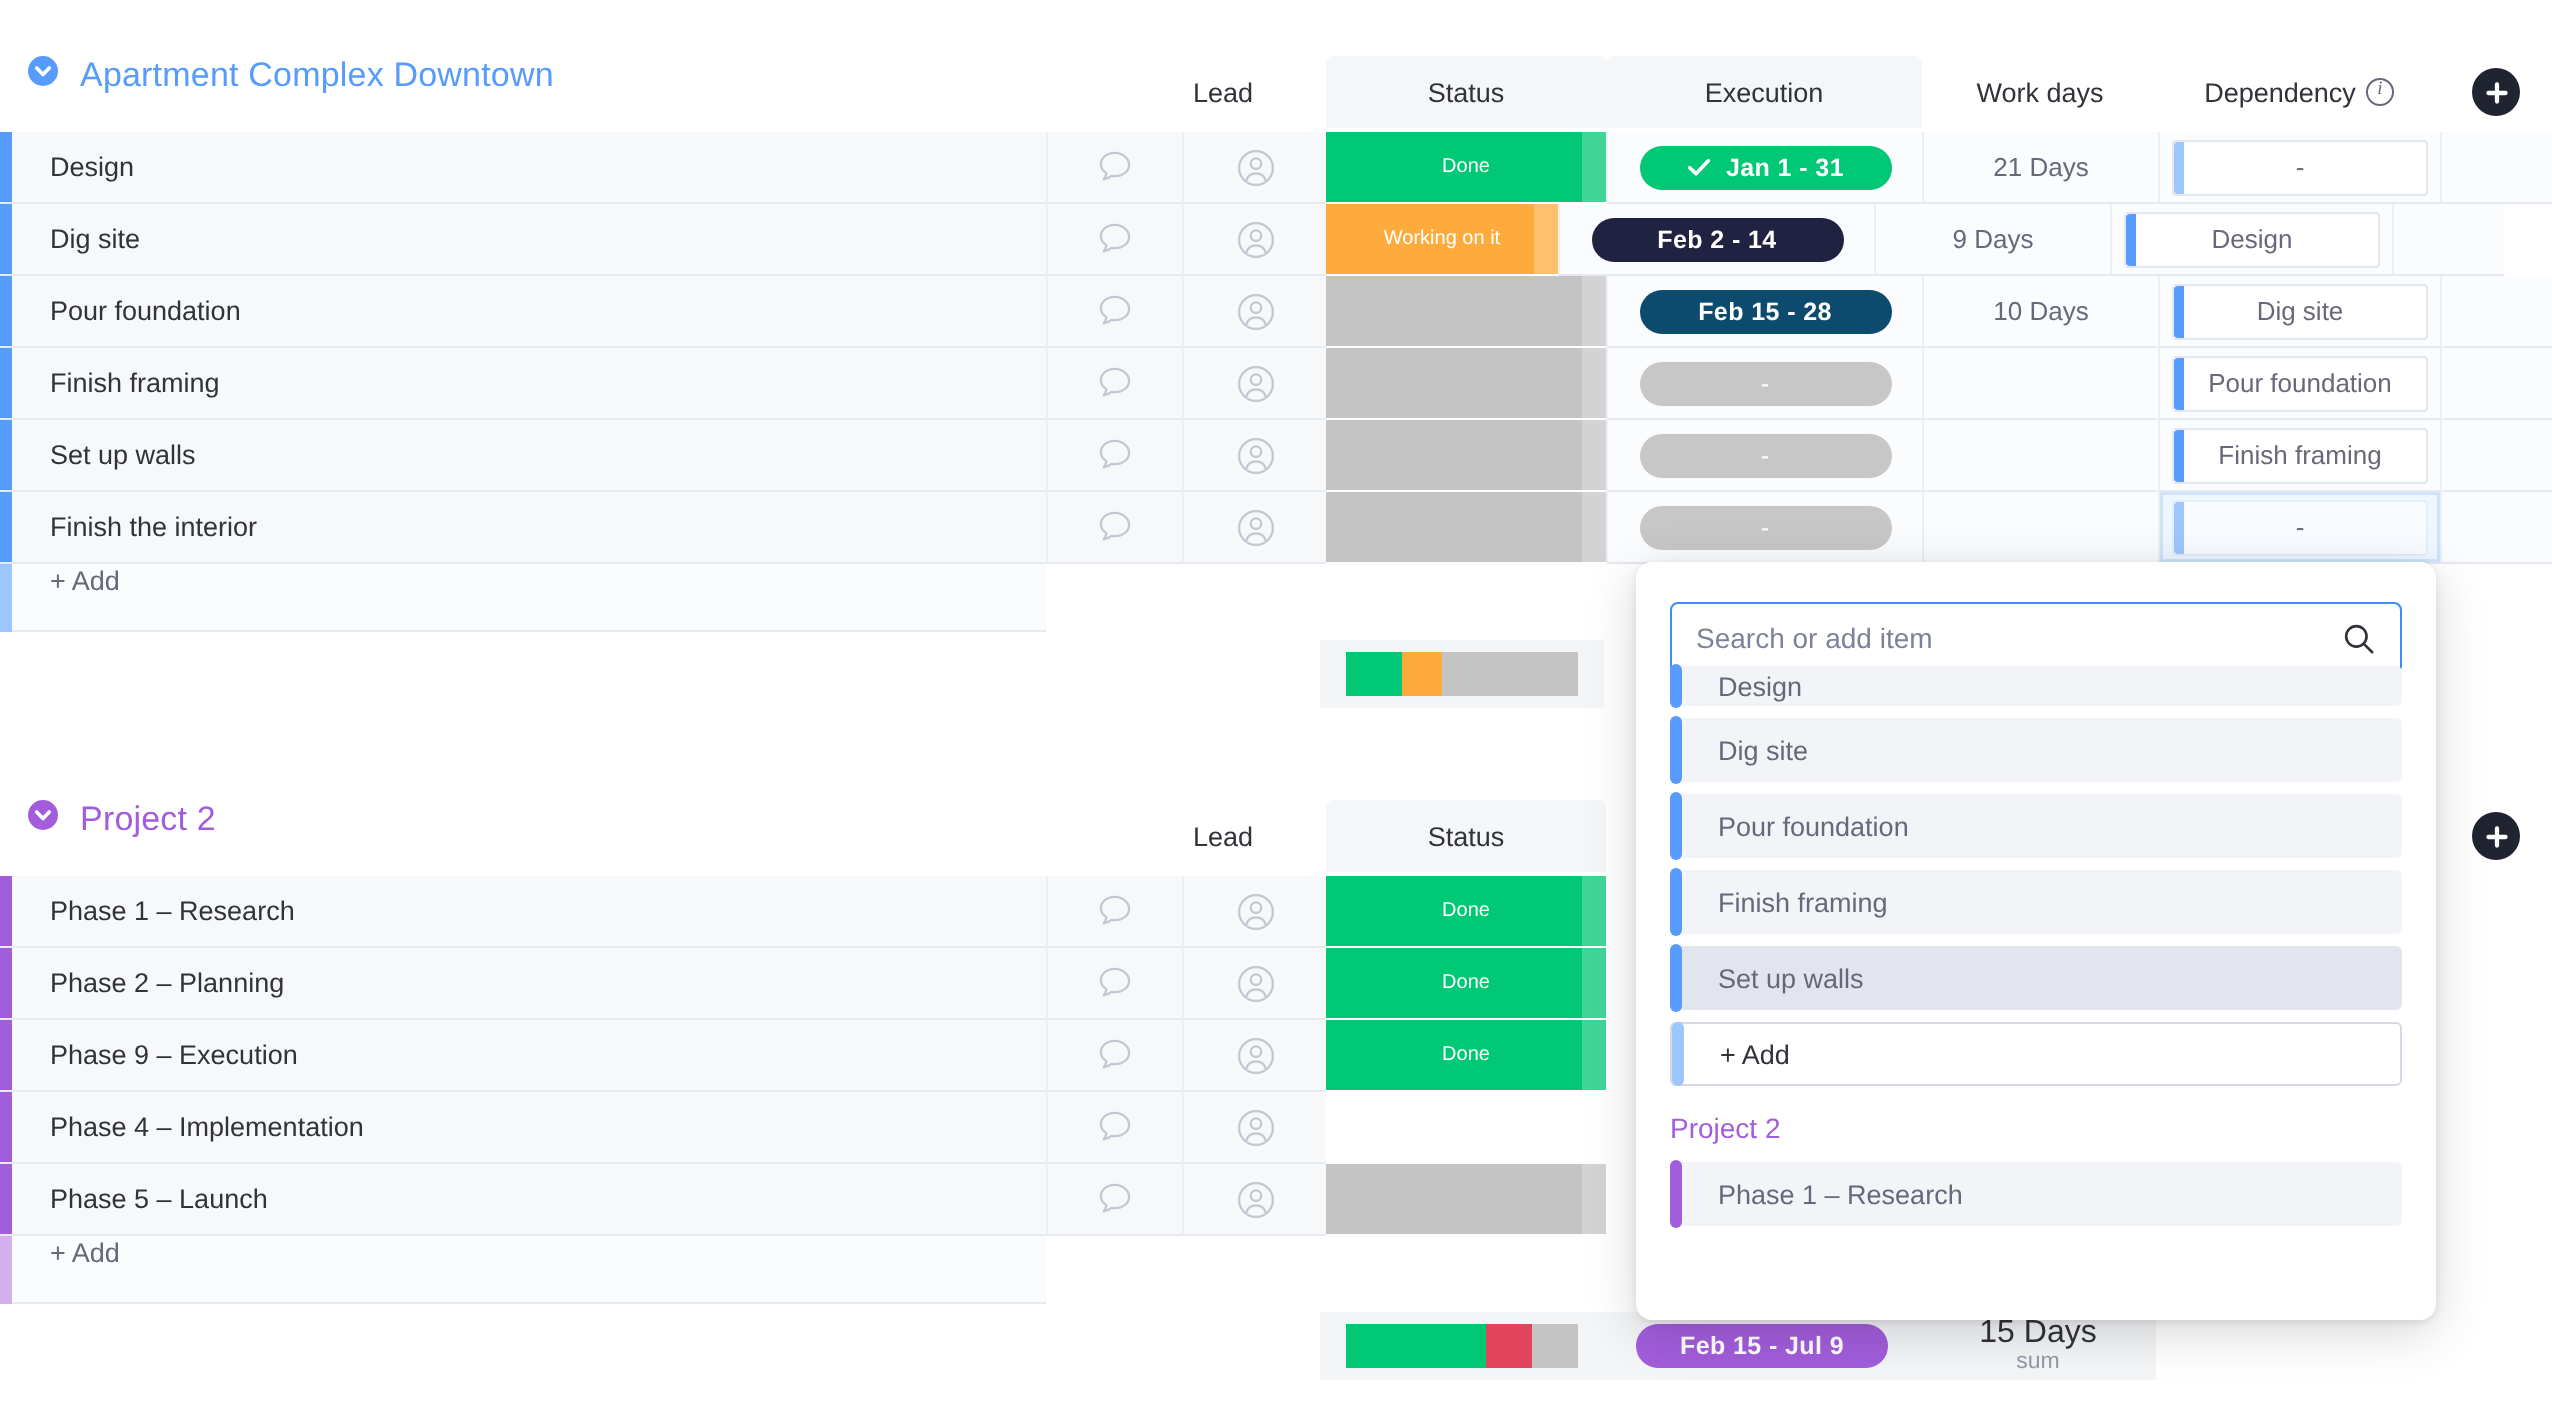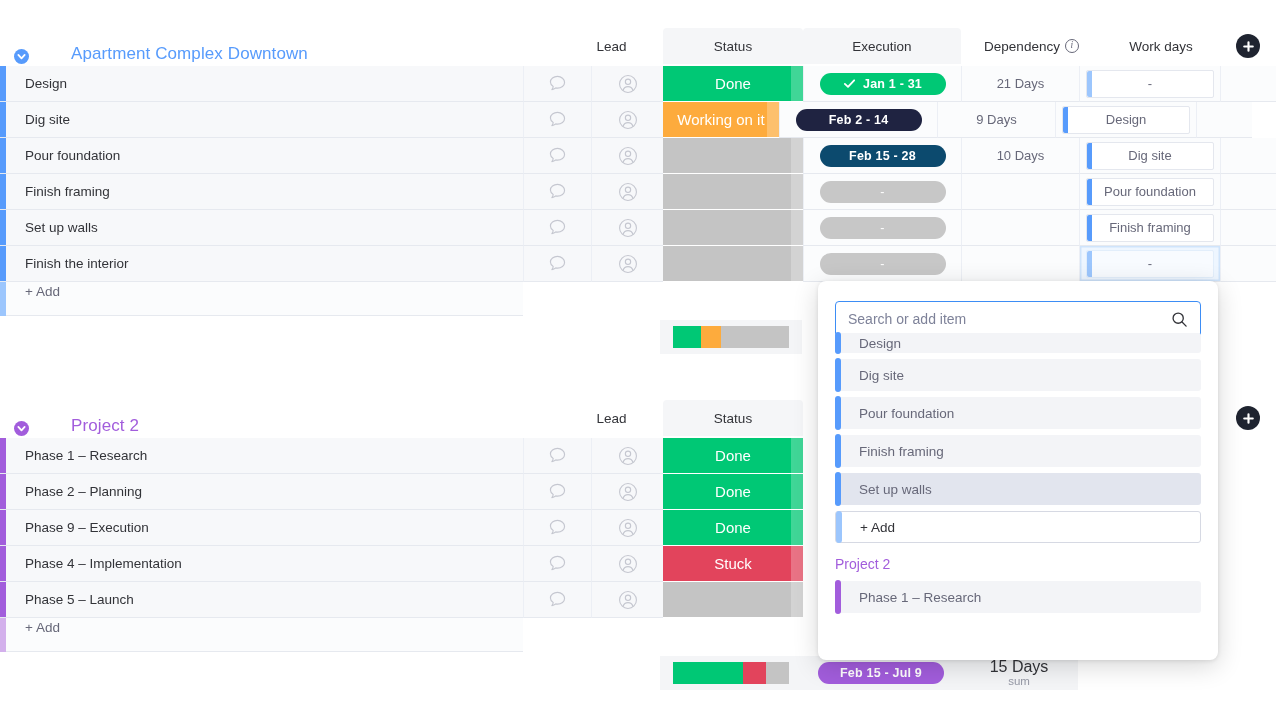--- a/index.html
+++ b/index.html
@@ -8,21 +8,21 @@
     width: 1276px; height: 709px;
     background: #ffffff;
     font-family: "Liberation Sans", sans-serif;
     color: #323338;
     overflow: hidden;
   }
   .board { position: relative; width: 1276px; height: 709px; }
 
   
   .group { position: absolute; left: 0; width: 1276px; }
-  .group-header { display: flex; align-items: flex-end; height: 36px; padding-left: 14px; gap: 31px; }
+  .group-header { display: flex; align-items: flex-start; height: 36px; padding-left: 14px; }
   .collapse-icon {
     width: 15px; height: 15px; border-radius: 50%;
     display: inline-flex; align-items: center; justify-content: center;
     flex: 0 0 auto; cursor: pointer;
   }
   .collapse-icon svg { display: block; }
   .group-title {
     font-size: 17px; margin-left: 11px; letter-spacing: .1px;
     white-space: nowrap; cursor: pointer;
   }
@@ -58,21 +58,21 @@
   .rowname { font-size: 13.5px; color: #323338; padding-left: 25px; white-space: nowrap; }
 
   .iconcell {
     display: flex; align-items: center; justify-content: center;
     background: #f7f8fa; border-bottom: 1px solid #e6e9ef; border-left: 1px solid #eceff5;
   }
   .iconcell svg { display: block; }
 
   .statuscell {
     display: flex; align-items: center; justify-content: center;
-    font-size: 15px; color: #fff; font-weight: 400;
+    font-size: 10px; color: #fff; font-weight: 400;
     border-bottom: 1px solid #ffffff; position: relative; overflow: hidden;
   }
   .statuscell .fold {
     position: absolute; right: 0; top: 0; bottom: 0; width: 12px;
     background: rgba(255,255,255,.25);
   }
 
   .tlcell {
     display: flex; align-items: center; justify-content: center;
     background: #fbfcfd; border-bottom: 1px solid #e6e9ef; border-left: 1px solid #eceff5;
@@ -180,25 +180,25 @@
           </svg>
       </span>
       <span class="group-title" style="color:#579bfc">Apartment Complex Downtown</span>
     </div>
   </div>
 
   <div class="col-headers" style="top:28px; left:560px;">
     <div class="col-head" style="width:103px">Lead</div>
     <div class="col-head shaded" style="width:140px">Status</div>
     <div class="col-head shaded" style="width:158px">Execution</div>
+    <div class="col-head" style="width:118px">Work days</div>
     <div class="col-head" style="width:141px">
       <span>Dependency</span>
       <span class="info-i">i</span>
     </div>
-    <div class="col-head" style="width:118px">Work days</div>
     <div class="col-head" style="width:56px">
       <span class="plus-btn">
         <svg width="13" height="13" viewBox="0 0 14 14">
             <path d="M7 2.4v9.2M2.4 7h9.2" stroke="#fff" stroke-width="2.3" stroke-linecap="round"></path>
           </svg>
       </span>
     </div>
   </div>
 
   <div class="rows" id="g1rows" style="top:66px;">
@@ -581,24 +581,20 @@
         </div>
         <div class="iconcell" style="width:72px">
           <span>
             <svg width="22" height="22" viewBox="0 0 24 24">
               <circle cx="12" cy="12" r="9.2" fill="none" stroke="#c5c7d0" stroke-width="1.2"></circle>
               <circle cx="12" cy="9.6" r="2.9" fill="none" stroke="#c5c7d0" stroke-width="1.2"></circle>
               <path d="M6.6 19c.8-2.6 2.9-4.1 5.4-4.1s4.6 1.5 5.4 4.1" fill="none" stroke="#c5c7d0" stroke-width="1.2" stroke-linecap="round"></path>
             </svg>
           </span>
         </div>
-        <div class="statuscell" style="width:140px;background:#e2445c">
-          <span>Stuck</span>
-          <span class="fold"></span>
-        </div>
       </div>
       <div class="row">
         <div class="namecell" style="width:523px">
           <span class="lbar" style="background:#a25ddc"></span>
           <span class="rowname">Phase 5 – Launch</span>
         </div>
         <div class="iconcell" style="width:68px">
           <span>
             <svg width="21" height="21" viewBox="0 0 22 22">
               <path d="M11 3.6c-4.1 0-7.4 2.6-7.4 5.9 0 1.9 1.1 3.6 2.9 4.7 -.1 1.2-.6 2.3-1.4 3.2 1.6-.2 3-.9 4.1-1.8 .6.1 1.2.2 1.8.2 4.1 0 7.4-2.6 7.4-5.9S15.1 3.6 11 3.6z" fill="none" stroke="#c5c7d0" stroke-width="1.2" stroke-linejoin="round"></path>

